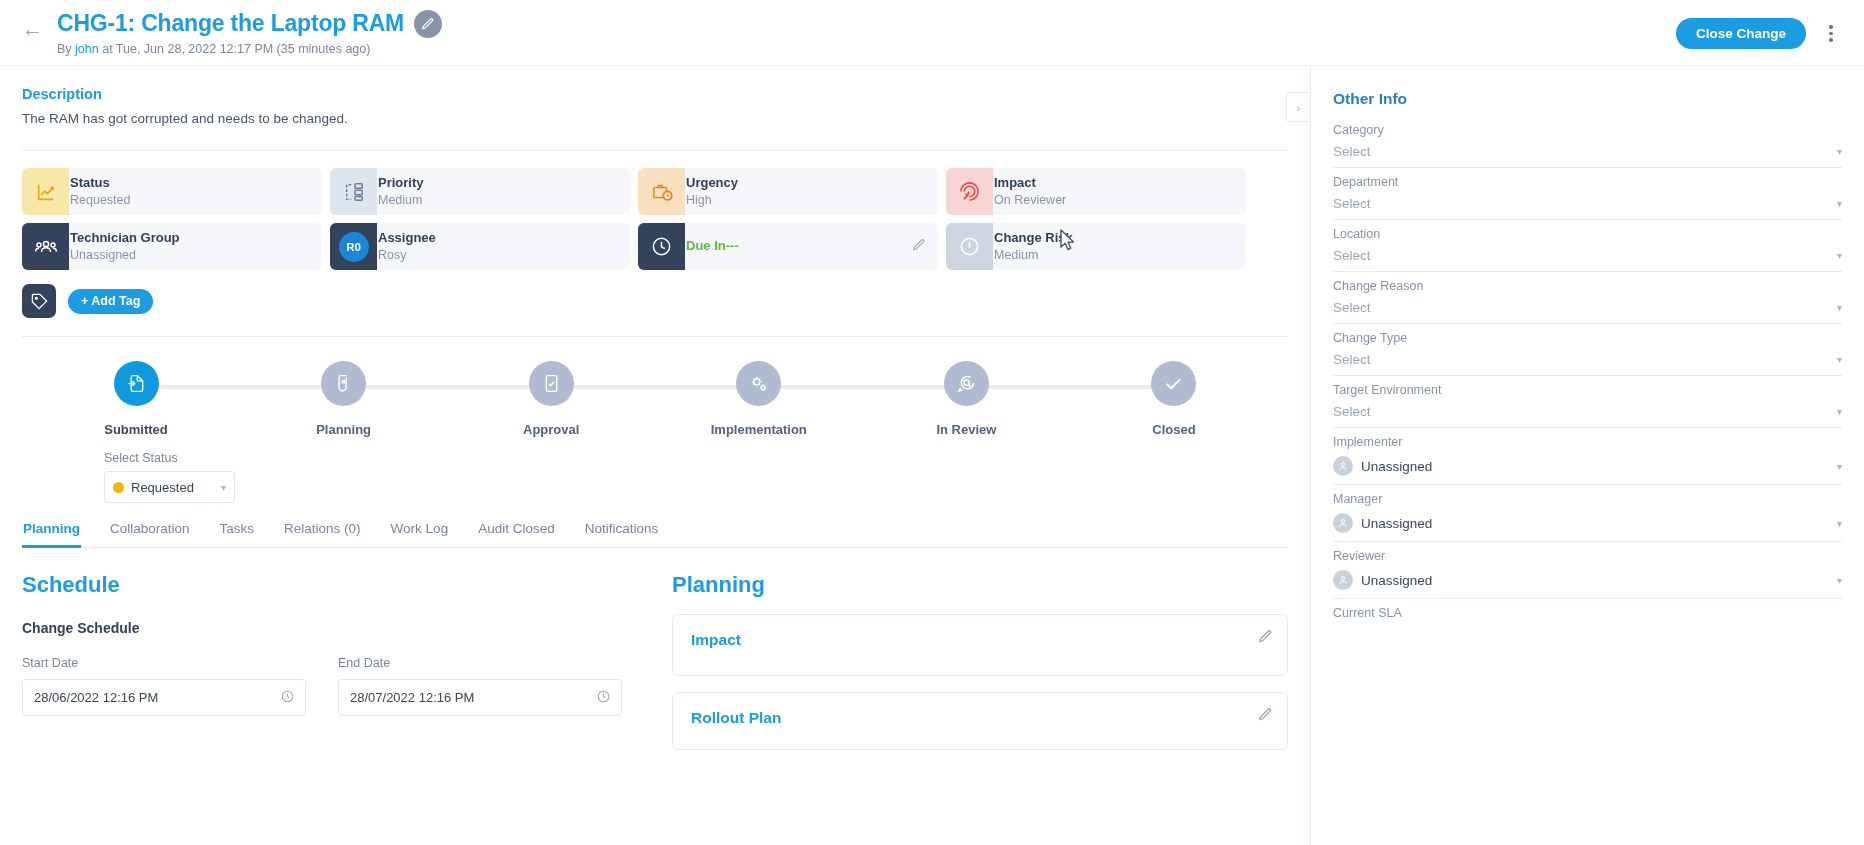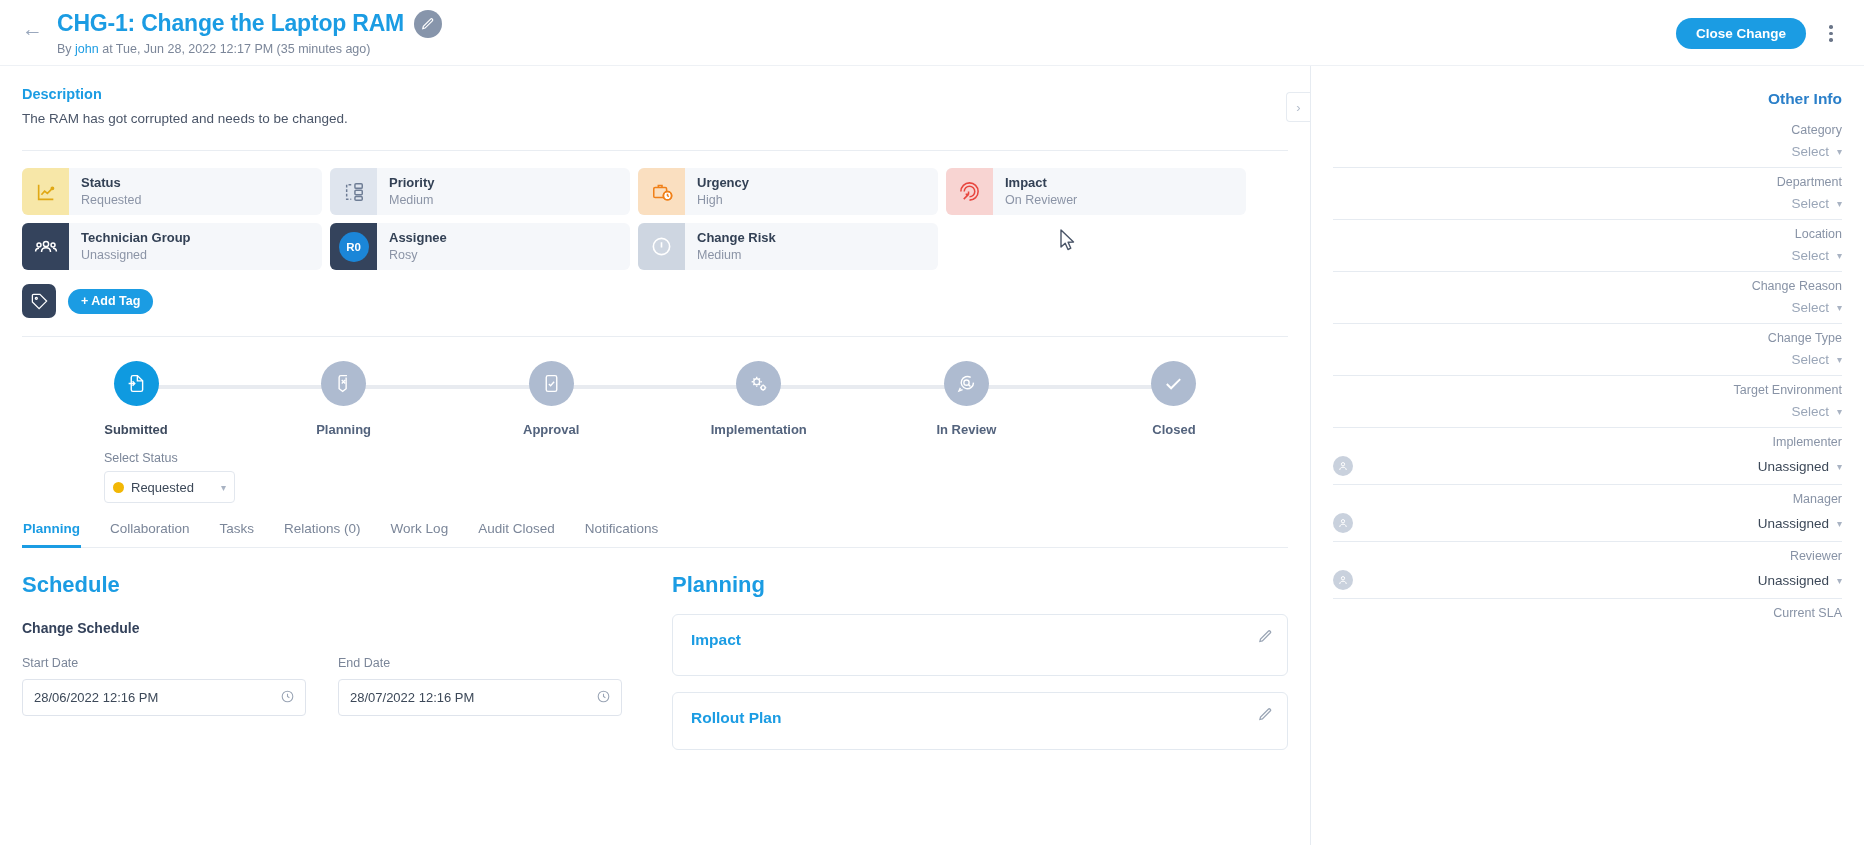--- a/index.html
+++ b/index.html
@@ -50,21 +50,21 @@
     width: 26px; height: 30px; display: flex; flex-direction: column;
     align-items: center; justify-content: center; gap: 3px; cursor: pointer;
   }
   .kebab i { width: 3.5px; height: 3.5px; border-radius: 50%; background: #6b7689; display: block; }
 
   
   .body { flex: 1; display: flex; min-height: 0; }
   .left-pane { width: 1310px; flex: 0 0 1310px; position: relative; overflow: hidden; padding: 0 22px; }
   .right-pane {
     flex: 1; border-left: 1px solid #e6ebf1; padding: 24px 22px 0 22px;
-    overflow: hidden; background: #fff; text-align: right;
+    overflow: hidden; background: #fff;
   }
 
   
   .collapse-handle {
     position: absolute; right: 0px; top: 26px; width: 24px; height: 30px;
     border: 1px solid #e6ebf1; border-right: none; border-radius: 4px 0 0 4px;
     background: #fff; display: flex; align-items: center; justify-content: center;
     color: #b4bdcb; font-size: 13px; cursor: pointer; z-index: 4;
   }
 
@@ -76,21 +76,21 @@
   
   .cards { display: flex; flex-wrap: wrap; gap: 8px 8px; margin-top: 17px; }
   .card {
     width: 300px; height: 47px; border-radius: 6px; background: #f5f7fa;
     display: flex; align-items: stretch; overflow: hidden; position: relative;
     cursor: pointer;
   }
   .card-ico {
     width: 47px; flex: 0 0 47px; display: flex; align-items: center; justify-content: center;
   }
-  .card-txt { display: flex; flex-direction: column; justify-content: center; padding-left: 12px; }
+  .card-txt { display: flex; flex-direction: column; justify-content: center; padding-left: 1px; }
   .card-label { font-size: 13px; font-weight: bold; color: #334155; line-height: 1.25; }
   .card-value { font-size: 12.5px; color: #8b94a6; line-height: 1.3; }
   .card-value.due { color: #5bbd3f; font-weight: bold; font-size: 13px; }
   .card-pencil {
     position: absolute; right: 12px; top: 50%; transform: translateY(-50%);
     color: #9aa5b5; cursor: pointer;
   }
   .avatar-sq {
     width: 47px; flex: 0 0 47px; background: #34435c; display: flex;
     align-items: center; justify-content: center; color: #fff;
@@ -313,20 +313,36 @@
         <div class="card">
           <div class="avatar-sq">
             <div class="avatar-circle">R0</div>
           </div>
           <div class="card-txt">
             <div class="card-label">Assignee</div>
             <div class="card-value">Rosy</div>
           </div>
         </div>
 
+        <div class="card">
+          <div class="avatar-sq">
+            <svg width="23" height="23" viewBox="0 0 24 24" fill="none" stroke="#fff" stroke-width="1.6">
+              <circle cx="12" cy="12" r="8.5"></circle>
+                <path d="M12 7v5.3l3.4 2"></path>
+            </svg>
+          </div>
+          <div class="card-txt" style="justify-content:center">
+            <div class="card-value due">Due In---</div>
+          </div>
+          <span class="card-pencil">
+            <svg width="14" height="14" viewBox="0 0 24 24" fill="none" stroke="#9aa5b5" stroke-width="2">
+              <path d="M16.5 3.5a2.1 2.1 0 0 1 3 3L7 19l-4 1 1-4z"></path>
+            </svg>
+          </span>
+        </div>
 
         <div class="card">
           <div class="card-ico" style="background:#ced6e1">
             <svg width="23" height="23" viewBox="0 0 24 24" fill="none" stroke="#fff" stroke-width="1.7">
               <circle cx="12" cy="12" r="8.5"></circle>
                 <path d="M12 7.5v5.5M12 16.2v.1"></path>
             </svg>
           </div>
           <div class="card-txt">
             <div class="card-label">Change Risk</div>

